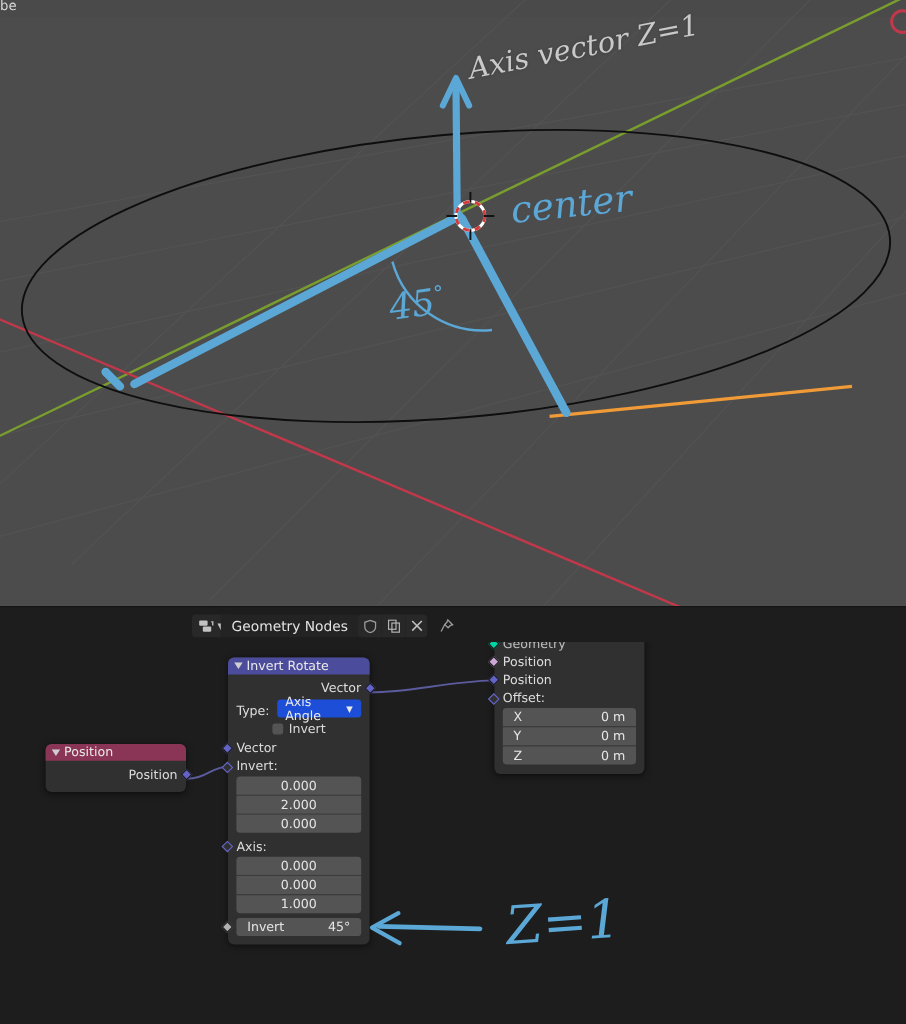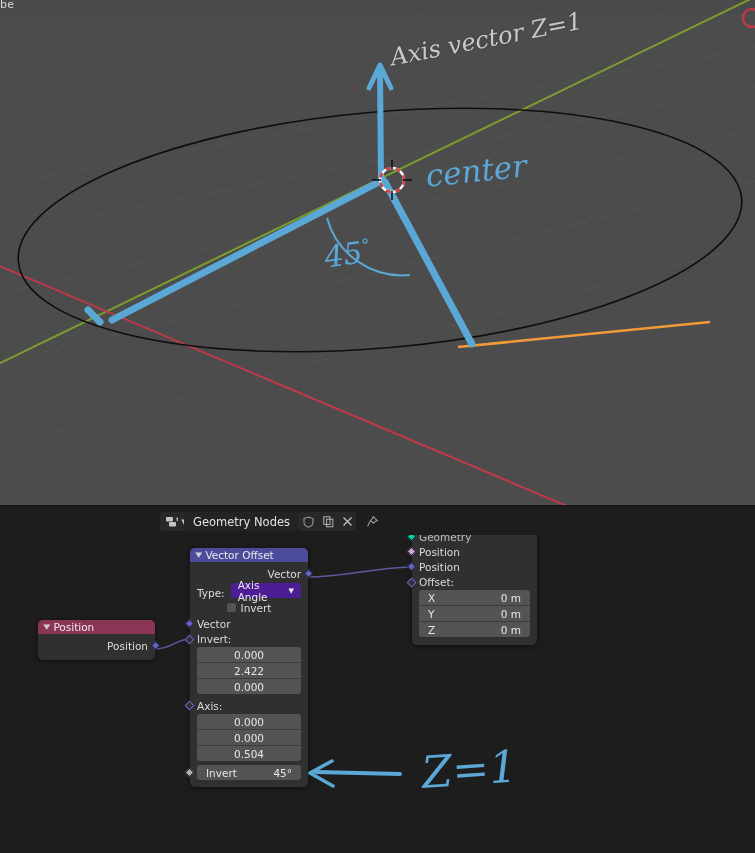--- a/index.html
+++ b/index.html
@@ -44,21 +44,21 @@
   .node-body{padding:4px 0 6px 0;}
   .row{height:15px;display:flex;align-items:center;padding:0 7px;position:relative;}
   .row.right{justify-content:flex-end;}
   .fld{margin:1px 7px;height:15px;background:#545454;border-radius:3px;
        display:flex;align-items:center;justify-content:center;color:#e6e6e6;
        font-size:10.5px;}
   .fld.lbl{justify-content:space-between;padding:0 9px;}
   .fld.stack{margin:0 7px;border-radius:0;border-bottom:1px solid #3b3b3b;}
   .fld.stack.first{border-radius:3px 3px 0 0;}
   .fld.stack.last{border-radius:0 0 3px 3px;border-bottom:none;}
-  .sel{height:15px;margin:1px 0;background:#4c1d95;border-radius:3px;
+  .sel{height:15px;margin:1px 0;background:#1d4ed8;border-radius:3px;
        display:flex;align-items:center;justify-content:center;gap:10px;
        padding:0 7px;color:#eaeaea;font-size:10.5px;}
   .cbx{width:9px;height:9px;background:#545454;border-radius:2px;margin-right:5px;}
   .sock{position:absolute;width:7px;height:7px;transform:rotate(45deg);
         border:1px solid #1b1b1b;box-sizing:border-box;}
   .sock.vec{background:#6363c7;}
   .sock.geo{background:#00d6a3;}
   .sock.bool{background:#cca6d6;}
   .sock.hollow{background:#303030;border:1.6px solid #6363c7;}
 
@@ -199,21 +199,21 @@
         <div class="row right">
           <span>Position</span>
           <span class="sock vec" style="right:-4px;top:4px;"></span>
         </div>
       </div>
     </div>
 
     <div class="node" style="left:190px;top:13px;width:118px;">
       <div class="node-hdr" style="background:#4c4c9c;">
         <span class="chev">▼</span>
-        <span>Vector Offset</span>
+        <span>Invert Rotate</span>
       </div>
       <div class="node-body">
         <div class="row right">
           <span>Vector</span>
           <span class="sock vec" style="right:-4px;top:4px;"></span>
         </div>
 
         <div class="row" style="height:18px;align-items:flex-end;">
           <span style="margin-right:6px;">Type:</span>
           <div class="sel" style="flex:1;">
@@ -230,30 +230,30 @@
         <div class="row">
           <span class="sock vec" style="left:-4px;top:4px;"></span>
           <span>Vector</span>
         </div>
 
         <div class="row" style="height:16px;">
           <span class="sock hollow" style="left:-4px;top:5px;"></span>
           <span>Invert:</span>
         </div>
         <div class="fld stack first">0.000</div>
-        <div class="fld stack">2.422</div>
+        <div class="fld stack">2.000</div>
         <div class="fld stack last">0.000</div>
 
         <div class="row" style="height:17px;margin-top:3px;">
           <span class="sock hollow" style="left:-4px;top:5px;"></span>
           <span>Axis:</span>
         </div>
         <div class="fld stack first">0.000</div>
         <div class="fld stack">0.000</div>
-        <div class="fld stack last">0.504</div>
+        <div class="fld stack last">1.000</div>
 
         <div style="position:relative;margin-top:4px;">
           <span class="sock" style="left:-4px;top:4px;background:#b0b0b0;"></span>
           <div class="fld lbl">
             <span>Invert</span>
             <span>45°</span>
           </div>
         </div>
       </div>
     </div>

